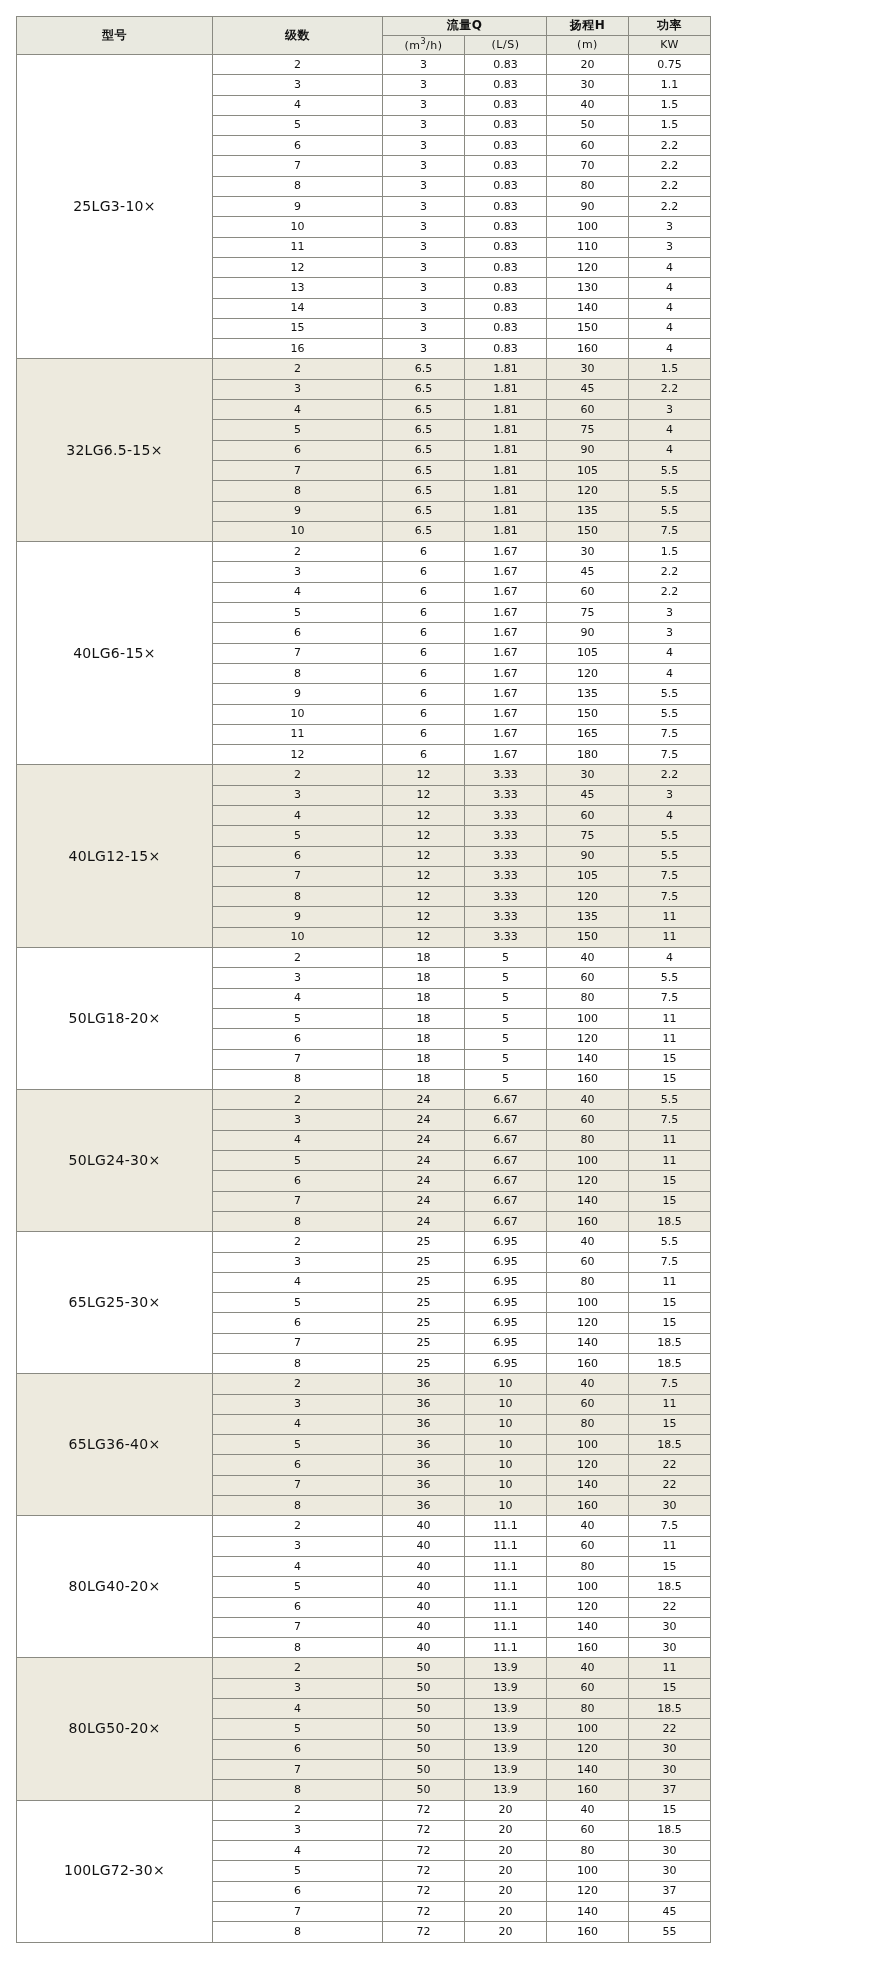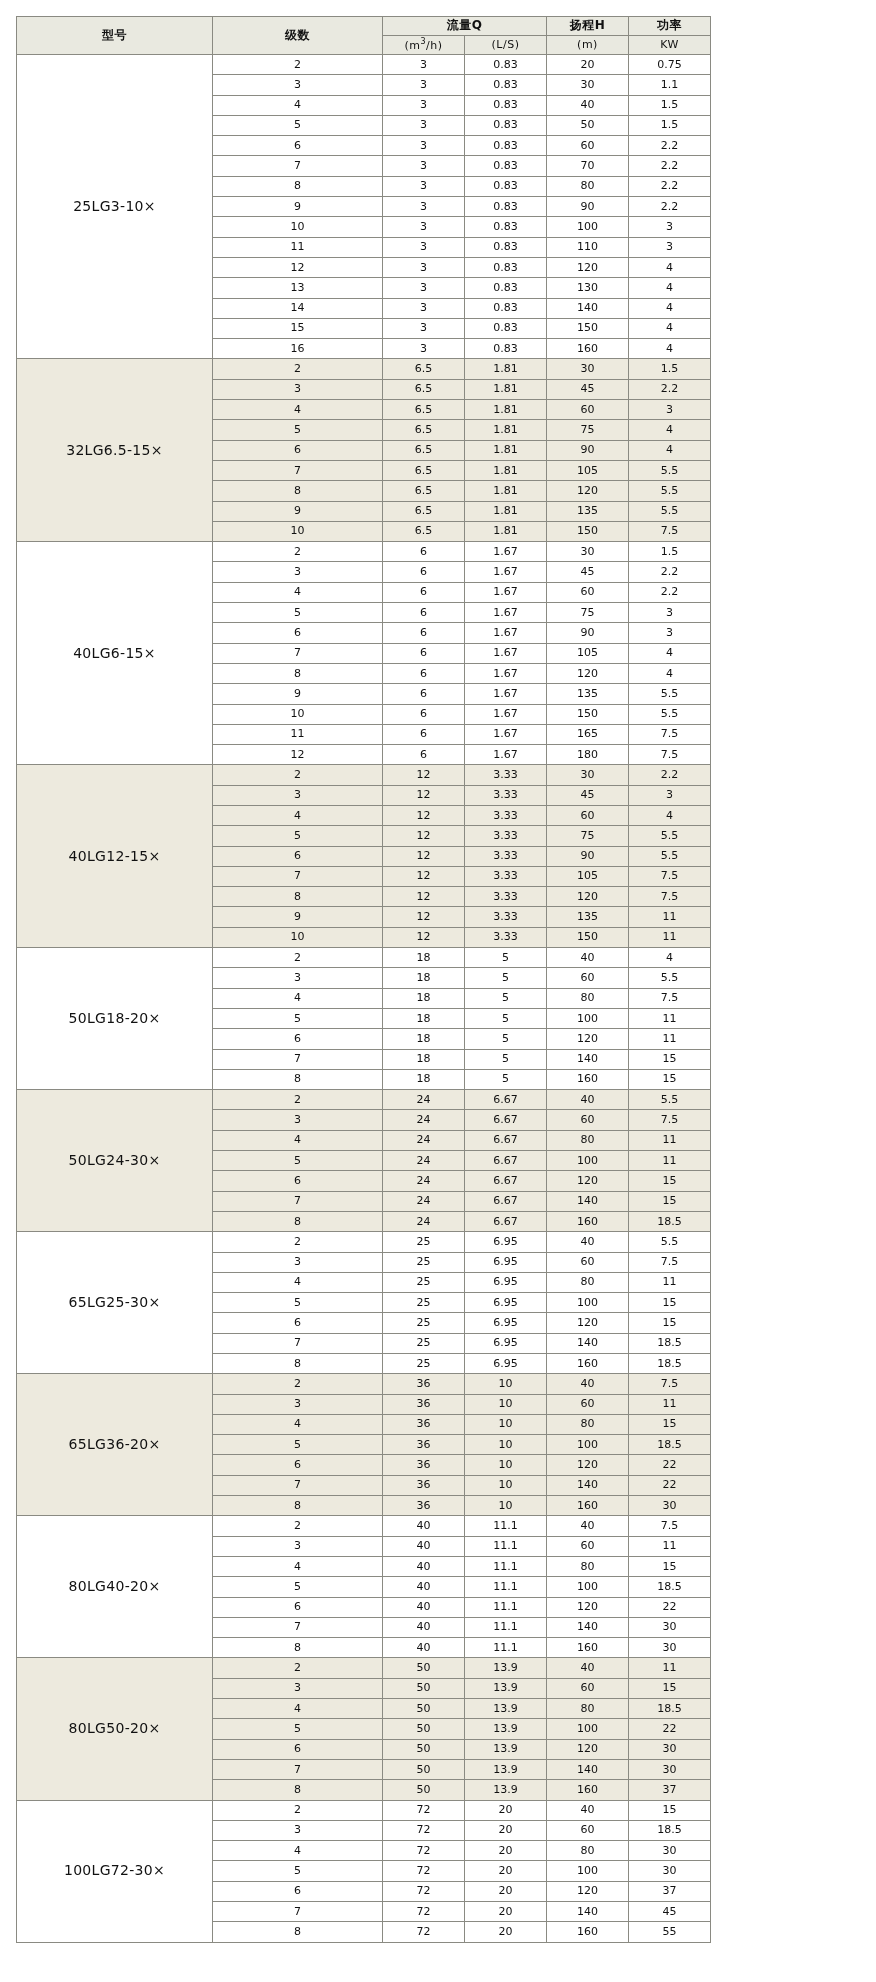--- a/index.html
+++ b/index.html
@@ -552,21 +552,21 @@
           <td>18.5</td>
         </tr>
         <tr class="band-odd">
           <td>8</td>
           <td>25</td>
           <td>6.95</td>
           <td>160</td>
           <td>18.5</td>
         </tr>
         <tr class="band-even">
-          <td class="model-cell" rowspan="7">65LG36-20×</td>
+          <td class="model-cell" rowspan="7">65LG36-40×</td>
           <td>2</td>
           <td>36</td>
           <td>10</td>
           <td>40</td>
           <td>7.5</td>
         </tr>
         <tr class="band-even">
           <td>3</td>
           <td>36</td>
           <td>10</td>

